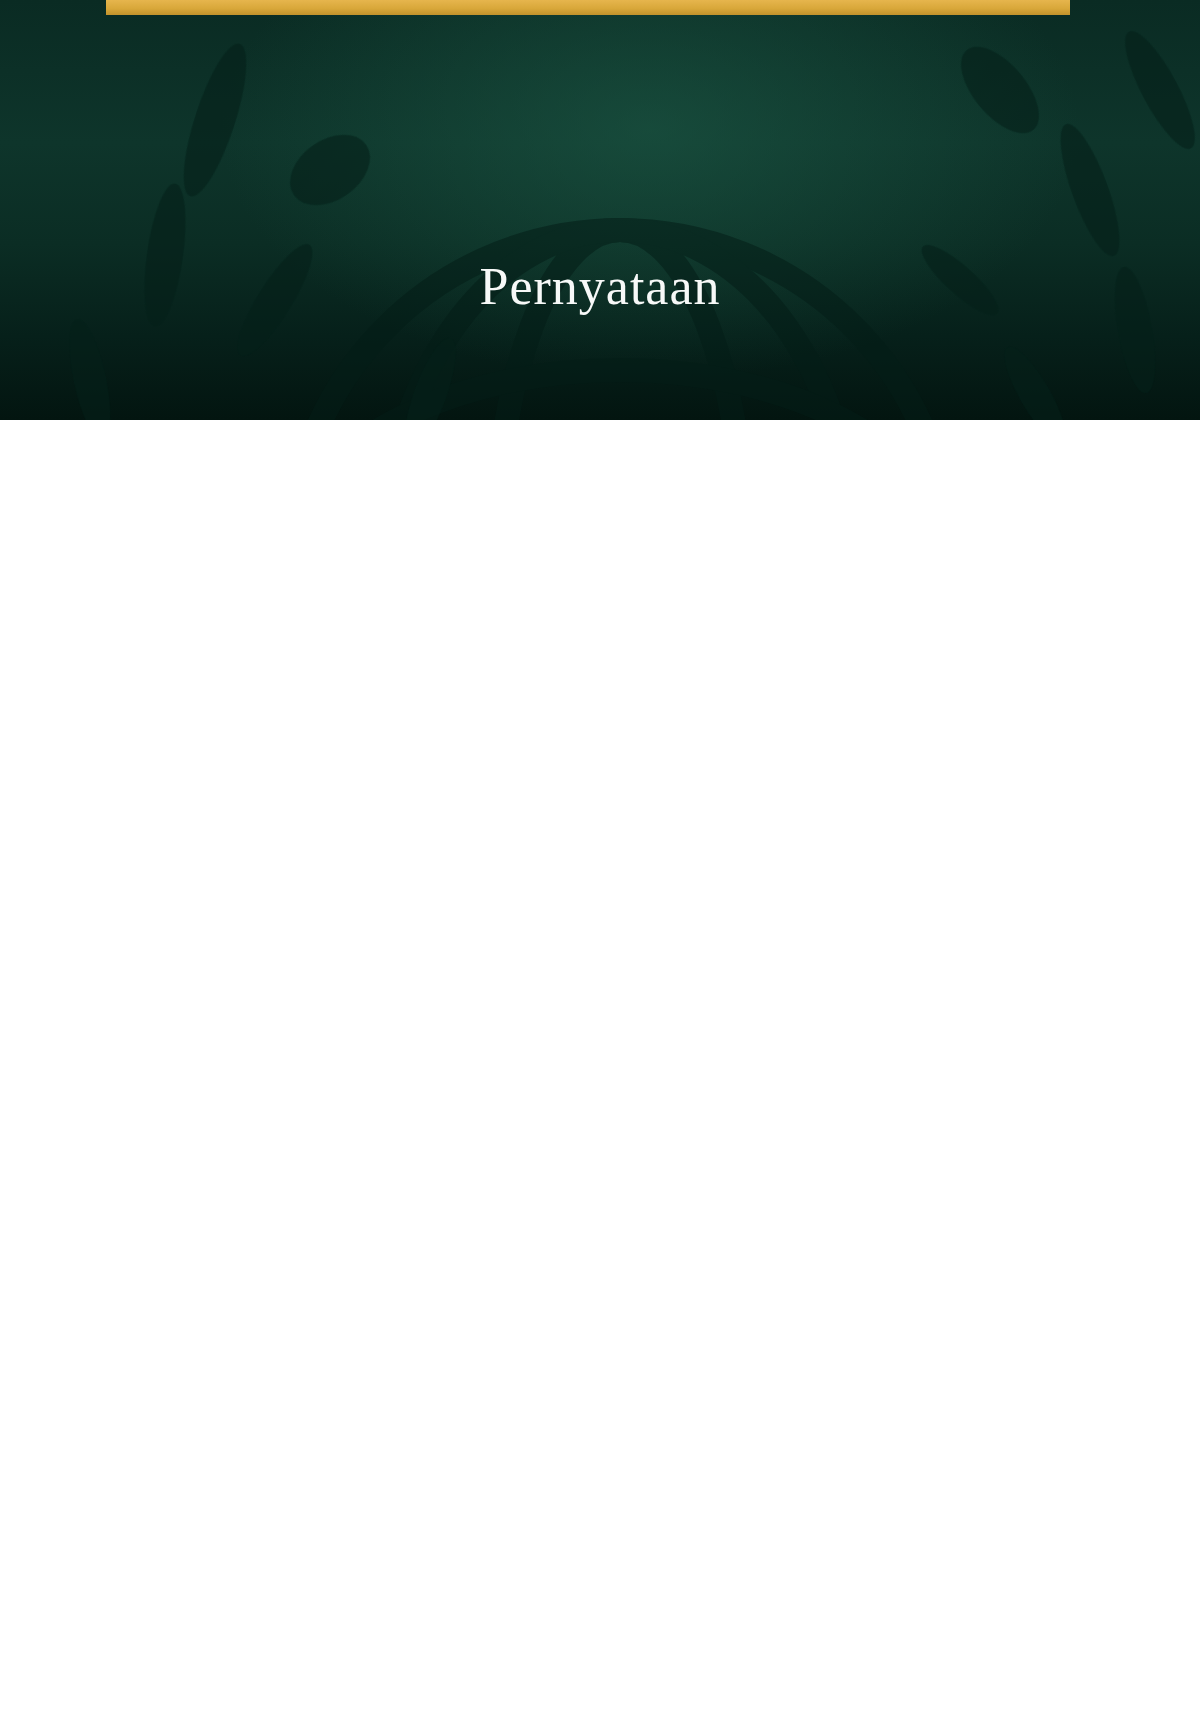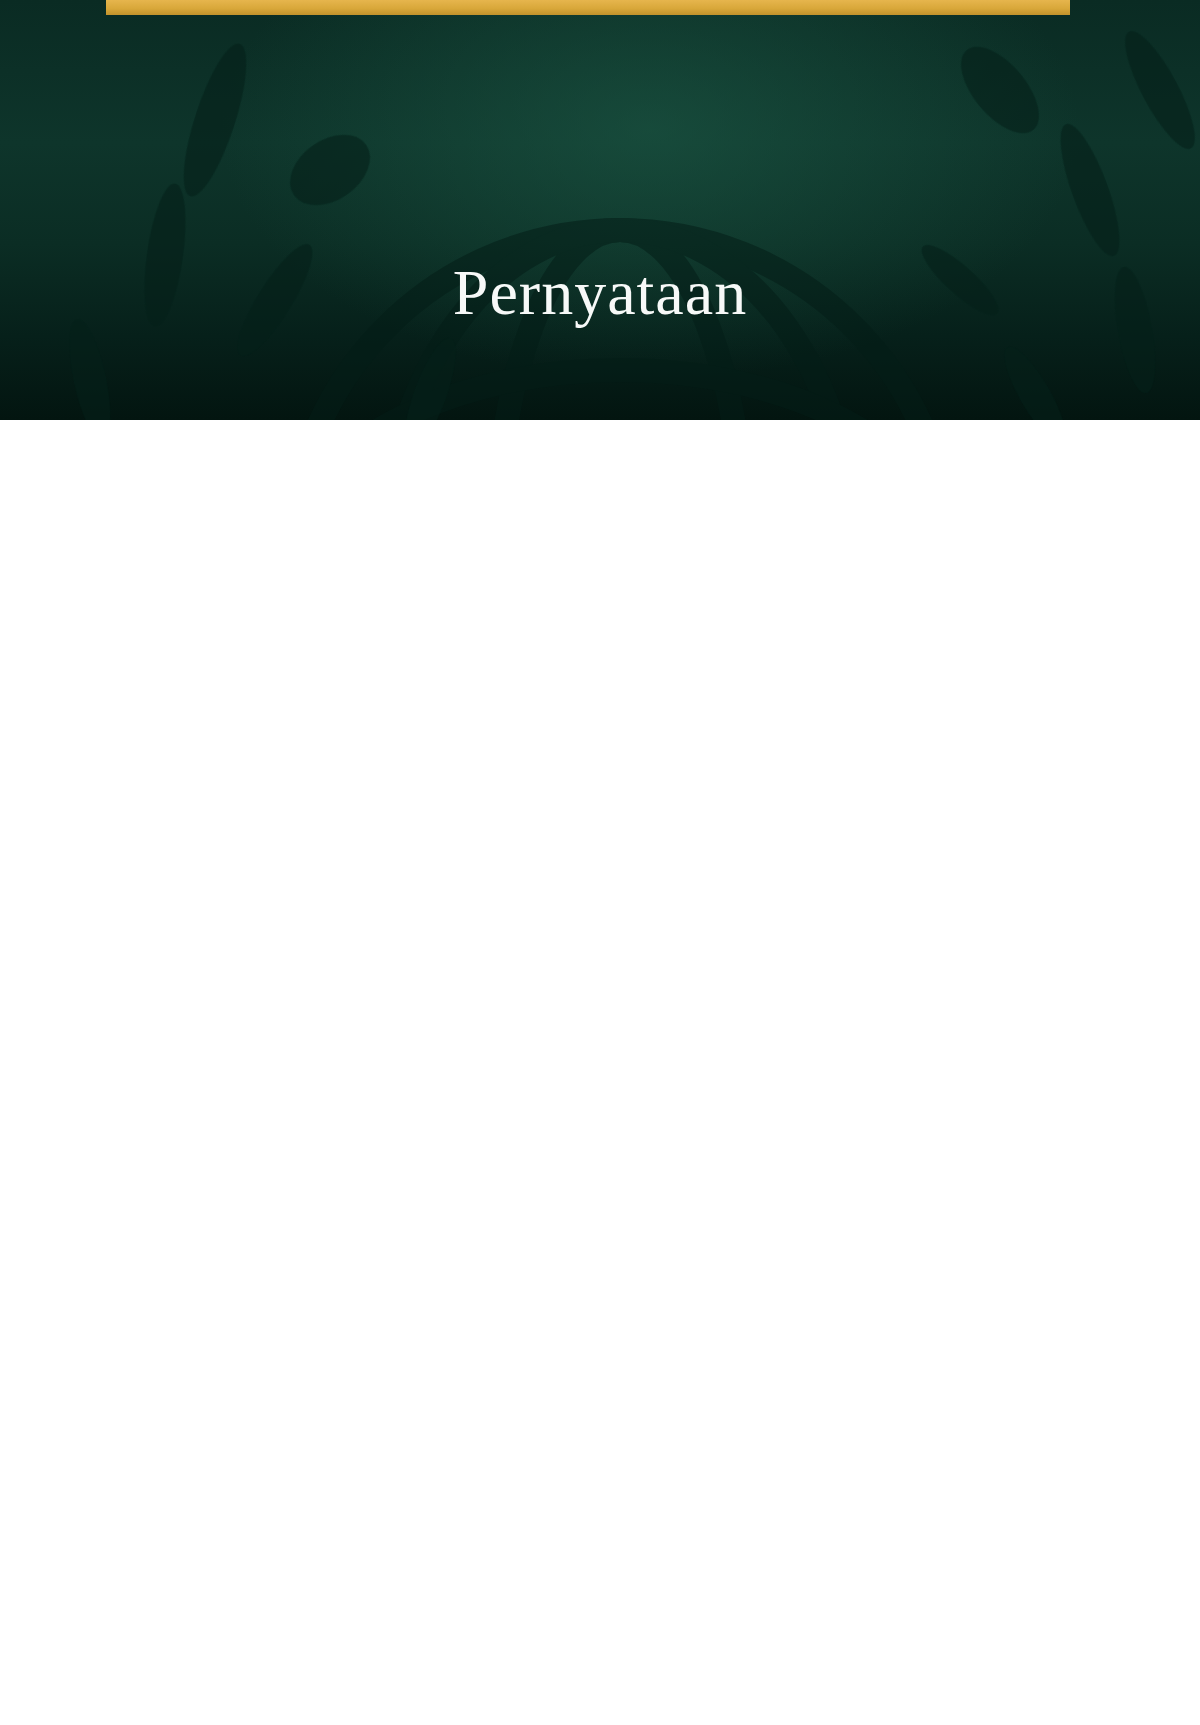--- a/index.html
+++ b/index.html
@@ -16,21 +16,21 @@
   }
   .header-art{position:absolute;left:0;top:0;width:1200px;height:420px;display:block;}
   .gold-bar{
     position:absolute;left:106px;top:0;width:964px;height:15px;
     background:linear-gradient(180deg,#e6b54d 0%,#d9a83a 55%,#c2922c 100%);
   }
   .page-title{
     position:absolute;left:0;top:258px;width:1200px;margin:0;
     text-align:center;
     font-family:"Liberation Serif",serif;
-    font-weight:400;font-size:64px;line-height:1.1;color:#f7f9f8;
+    font-weight:400;font-size:52px;line-height:1.1;color:#f7f9f8;
     letter-spacing:1px;
   }
   .teal-band{
     position:absolute;left:0;top:420px;width:1200px;height:13px;
     background:linear-gradient(180deg,#2a7a68 0%,#1a6356 35%,#145righ blank/;
     background:linear-gradient(180deg,#2a7a68 0%,#1a6356 35%,#145a4e 100%);
   }
   
   .rule{position:absolute;top:433px;bottom:0;width:1px;background:#77a399;}
   .rule-left{left:58px;}

